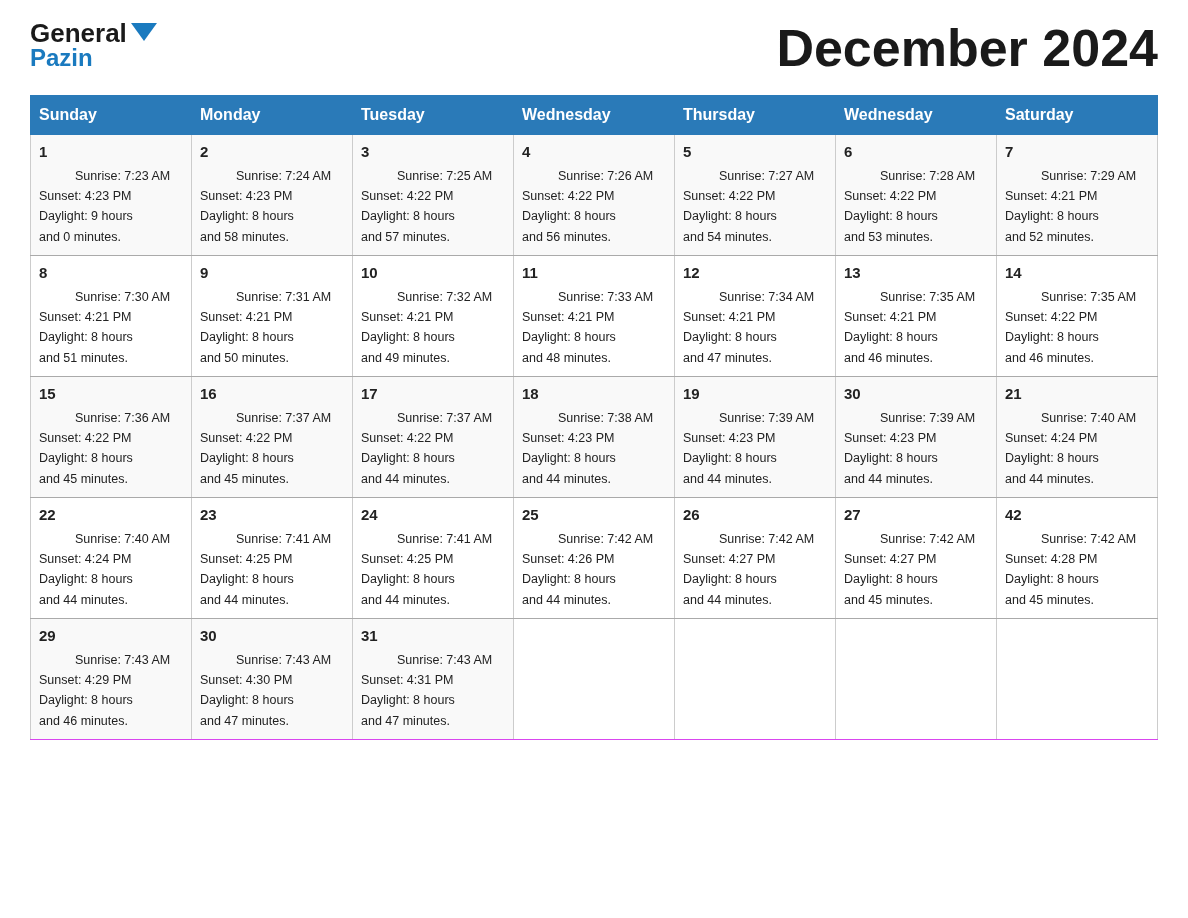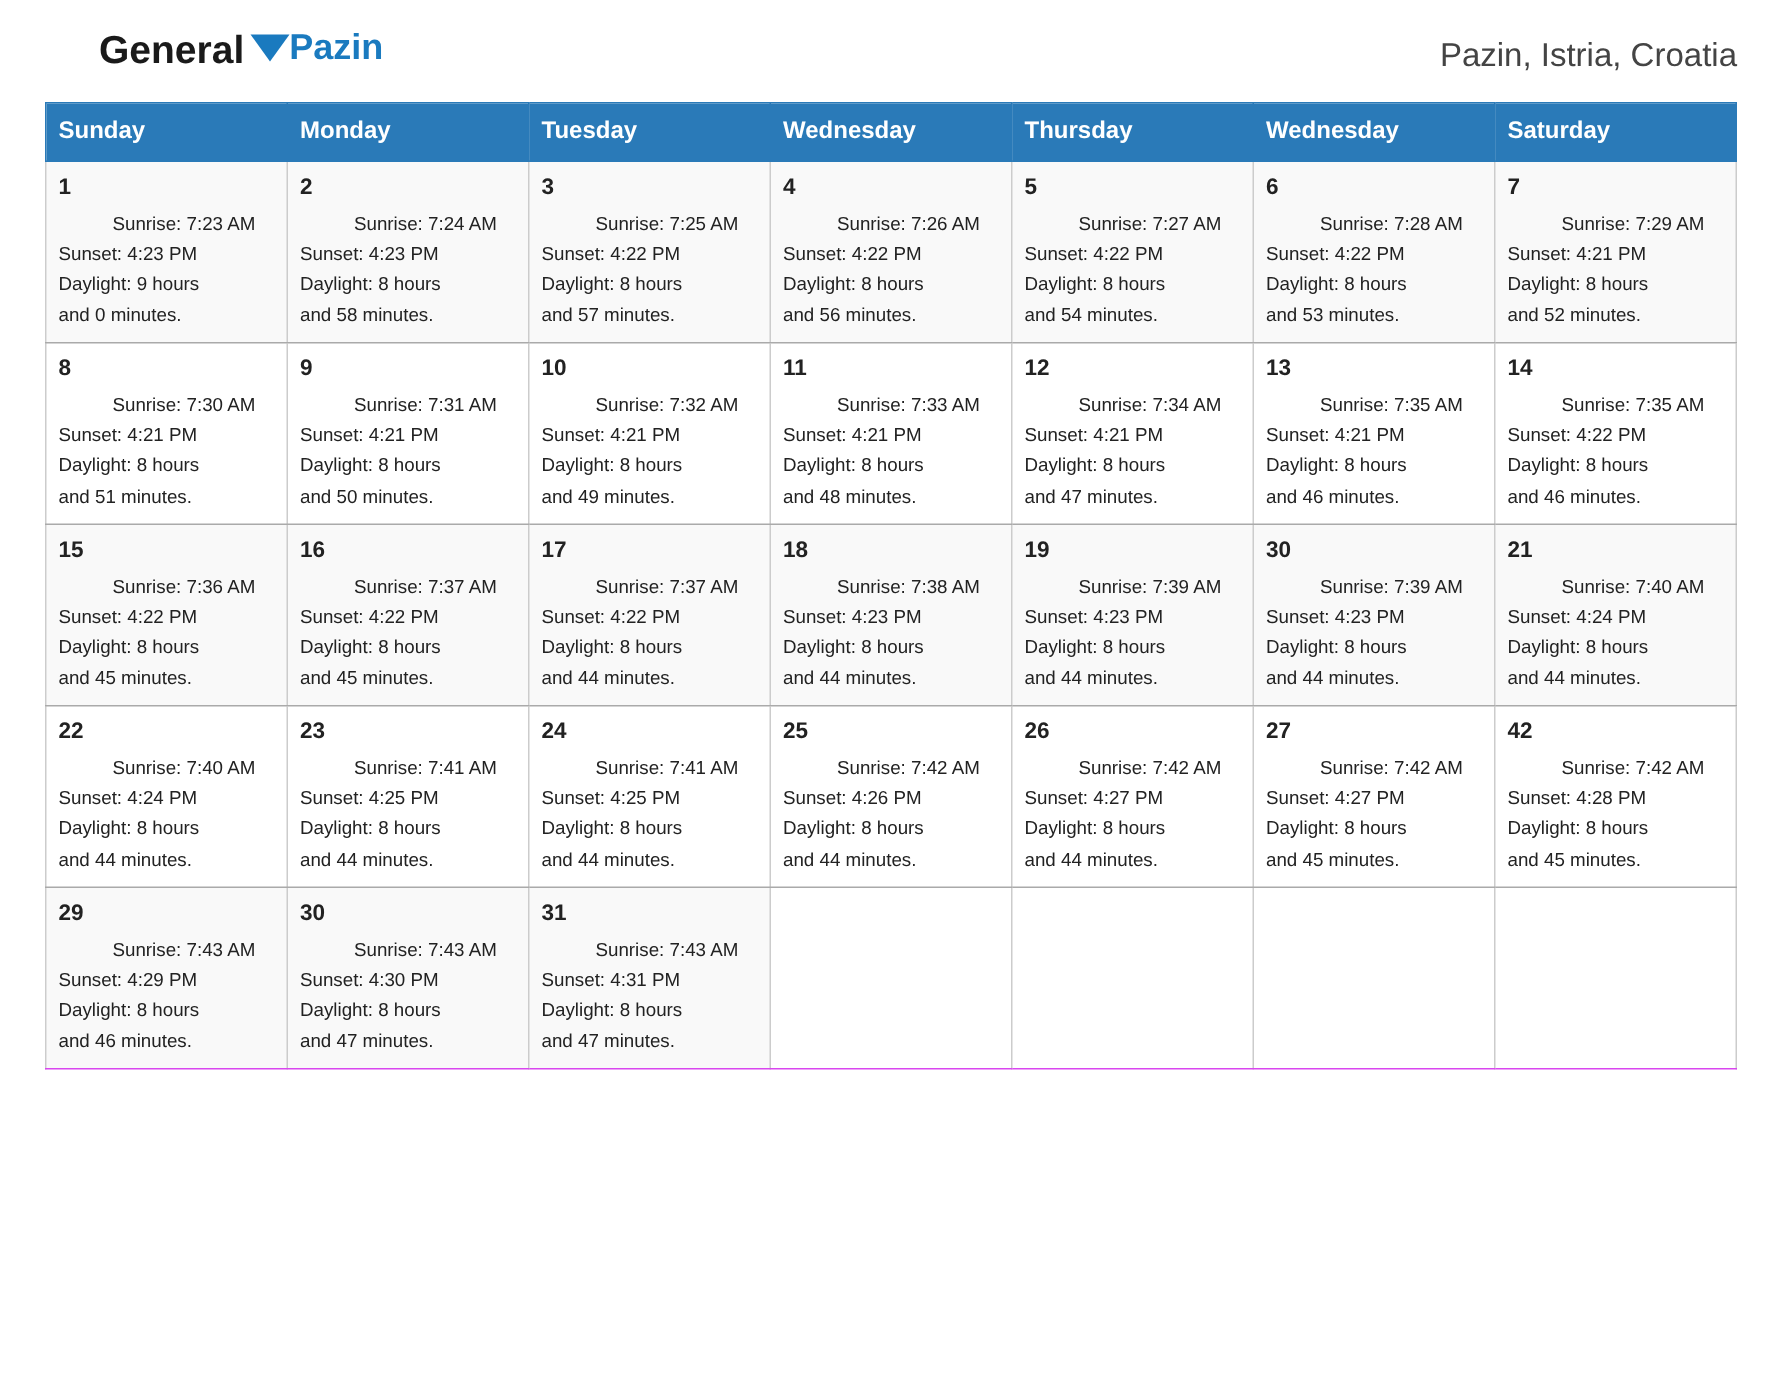--- a/index.html
+++ b/index.html
@@ -12,23 +12,22 @@
       padding: 20px 30px;
     }
     .header {
       display: flex;
       justify-content: space-between;
       align-items: flex-start;
       margin-bottom: 18px;
     }
     .logo {
       display: flex;
-      flex-direction: row;
+      flex-direction: column;
       align-items: flex-start;
-      margin-left: 36px;
     }
     .logo-general {
       font-size: 26px;
       font-weight: bold;
       color: #1a1a1a;
       line-height: 1;
       display: flex;
       align-items: center;
     }
     .logo-general .arrow {
@@ -118,21 +117,21 @@
 
 <div class="header">
   <div class="logo">
     <div class="logo-general">
       <span>General</span>
       <span class="arrow"></span>
     </div>
     <div class="logo-blue">Pazin</div>
   </div>
   <div class="title-block">
-    <div class="location">Pazin, Istria, Croatia</div>
+    <div class="month-title">December 2024</div>
   </div>
 </div>
 
 <table>
   <thead>
     <tr>
       <th>Sunday</th>
       <th>Monday</th>
       <th>Tuesday</th>
       <th>Wednesday</th>

